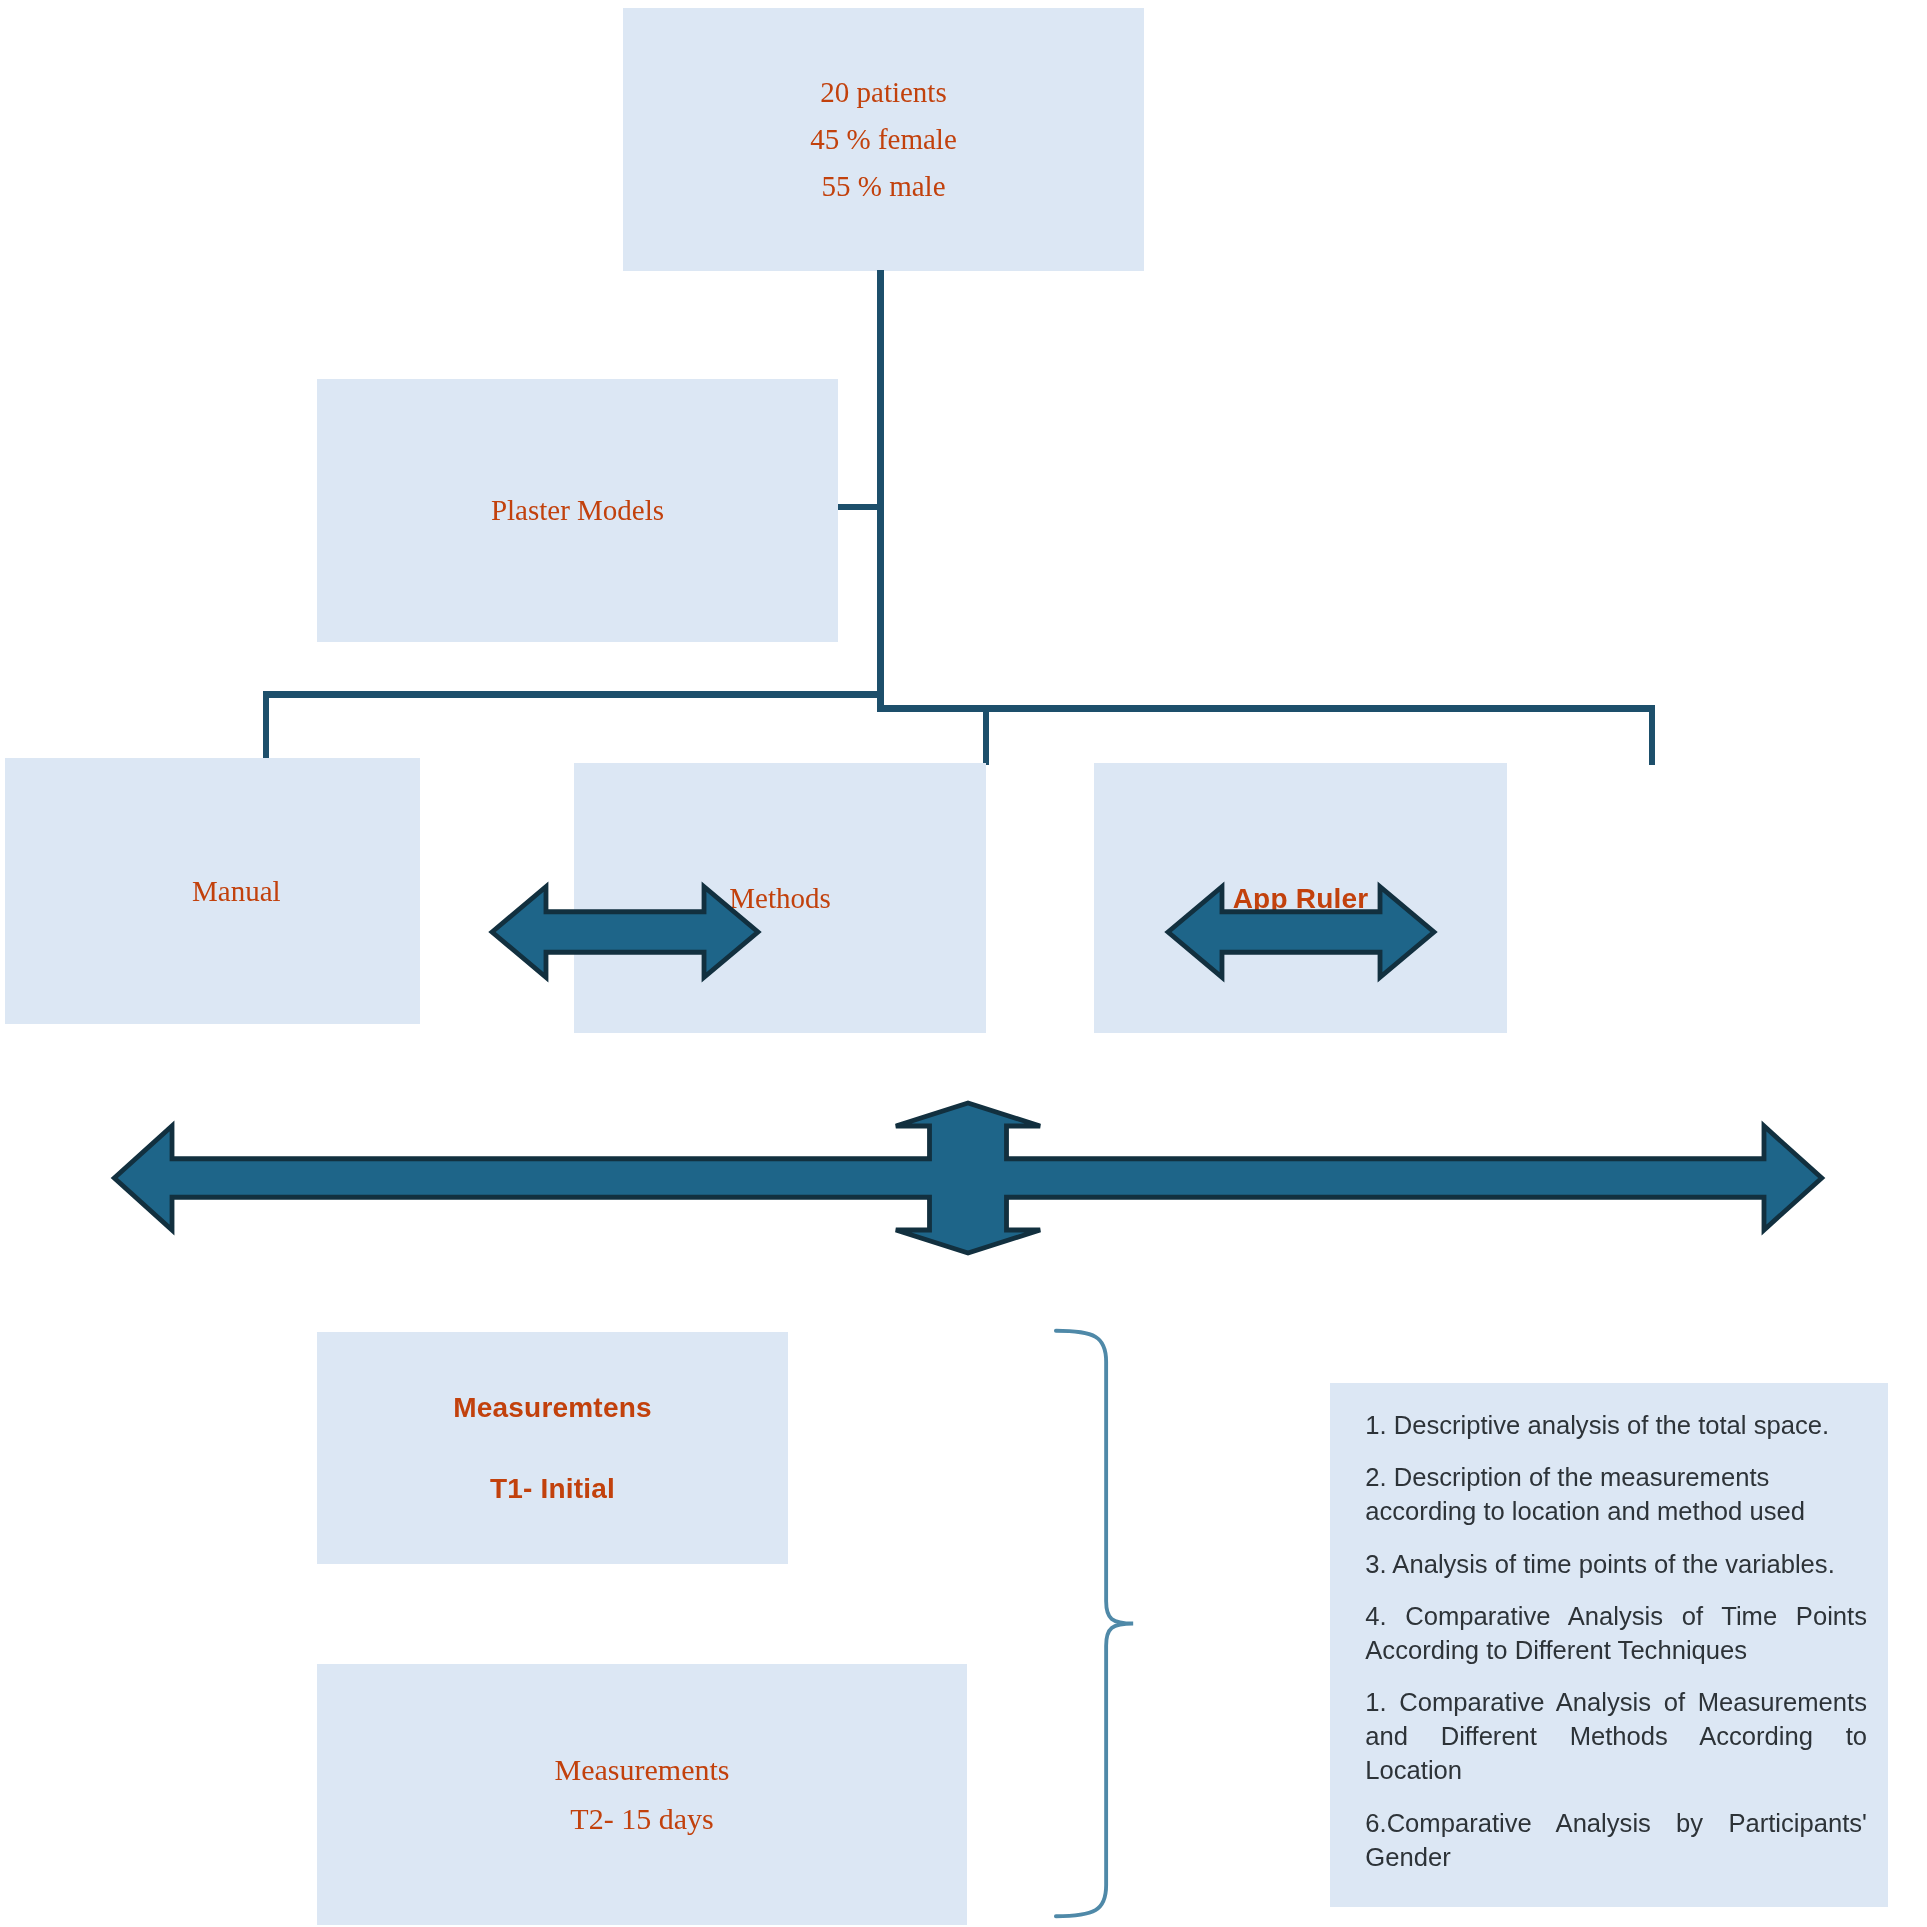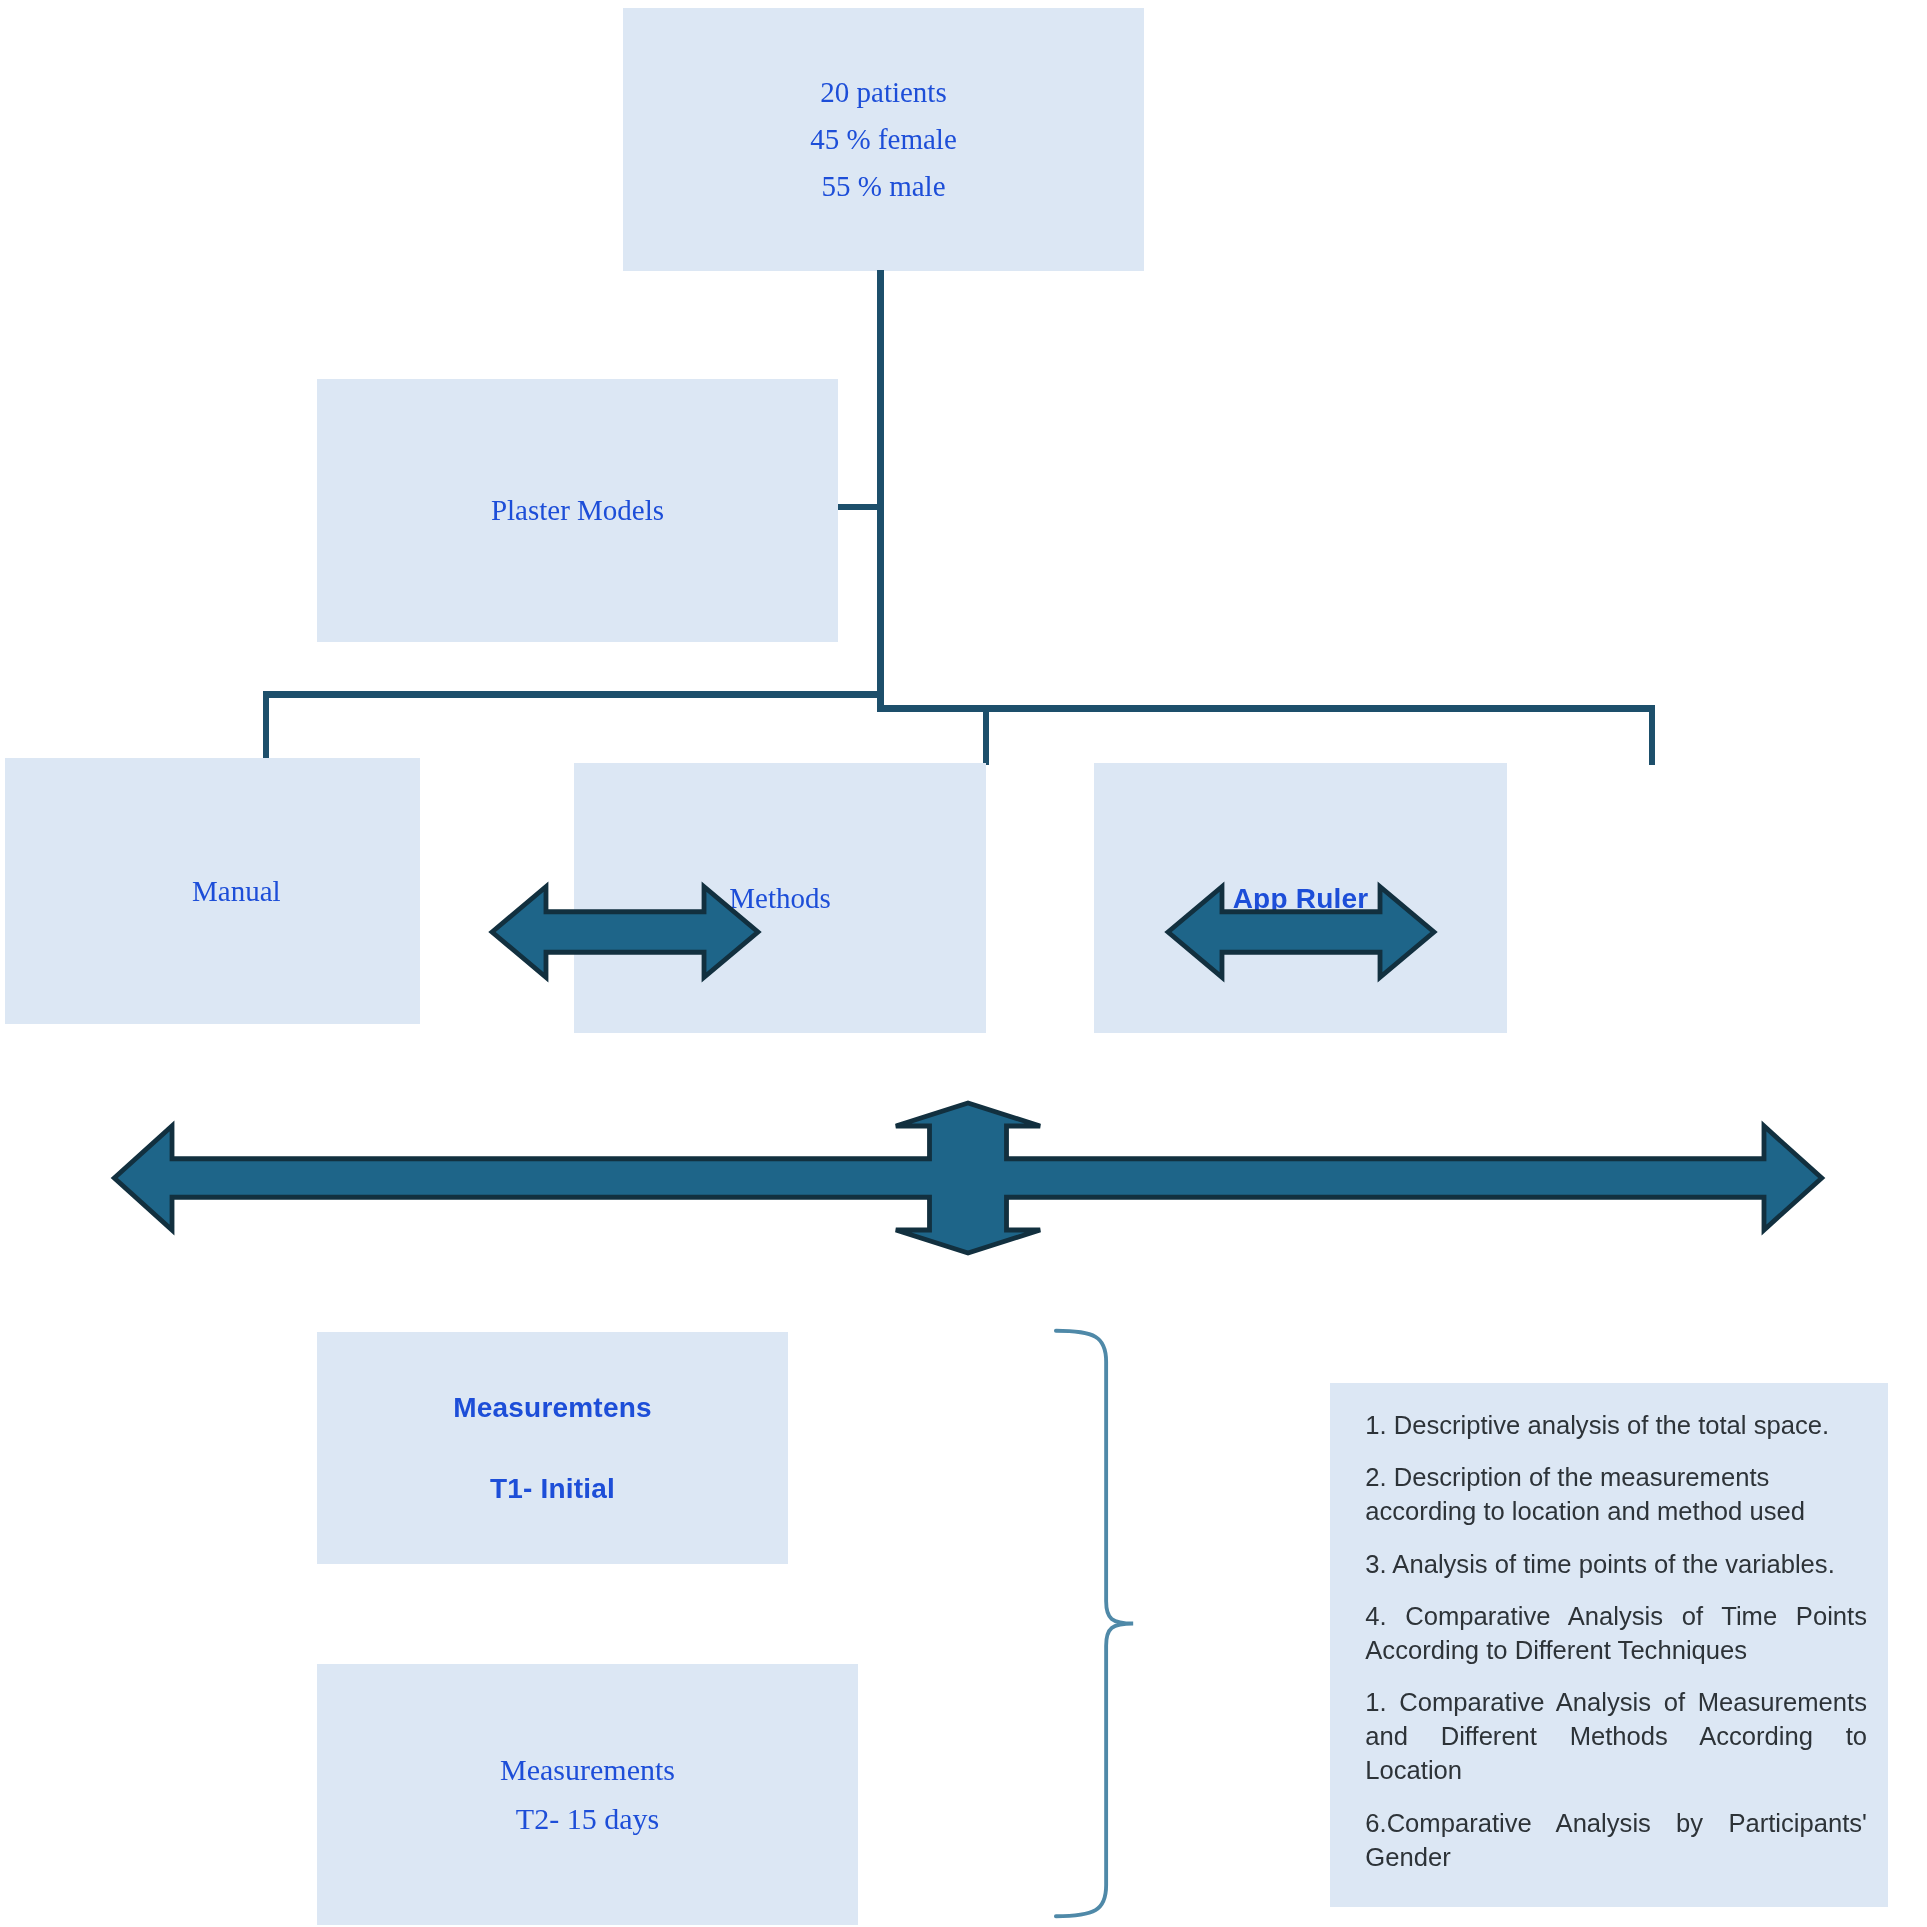--- a/index.html
+++ b/index.html
@@ -13,21 +13,21 @@
   #stage { position:absolute; inset:0; }
 
   .box {
     position:absolute;
     background:#dce7f4;
     display:flex;
     flex-direction:column;
     align-items:center;
     justify-content:center;
     text-align:center;
-    color:#1d4ed8;
+    color:#c2410c;
   }
   .box.serif { font-family:"Liberation Serif", serif; font-size:29px; line-height:1.62; }
   .box.sans  { font-family:"Liberation Sans", sans-serif; font-size:28px; line-height:1.75; font-weight:600; letter-spacing:0.2px;}
   .box .line { display:block; white-space:pre; }
 
   
   .ln { position:absolute; background:#1d4f6b; }
 
   
   #list-panel {
@@ -98,21 +98,21 @@
         1722,60 1722,26 1782,80 1722,134 1722,100
         935,100 935,134 970,134 895,158 820,134 855,134 855,100
         68,100 68,134" fill="#1e6589" stroke="#12303f" stroke-width="5" stroke-linejoin="miter"></polygon>
   </svg>
 
   <div class="box sans" style="left:317px; top:1332px; width:471px; height:232px;gap:32px;">
     <span class="line">Measuremtens</span>
     <span class="line">T1- Initial</span>
   </div>
 
-  <div class="box serif" style="left:317px; top:1664px; width:541px; height:261px; font-size:30px;">
+  <div class="box serif" style="left:317px; top:1664px; width:650px; height:261px; font-size:30px;">
     <span class="line">Measurements</span>
     <span class="line">T2- 15 days</span>
   </div>
 
   <svg class="vec" style="left:1052px; top:1325px;" width="116" height="597" viewBox="0 0 120 618">
     <path d="M 4,6
              C 44,6 56,12 56,38
              L 56,286
              C 56,304 62,309 84,309
              C 62,309 56,314 56,332

